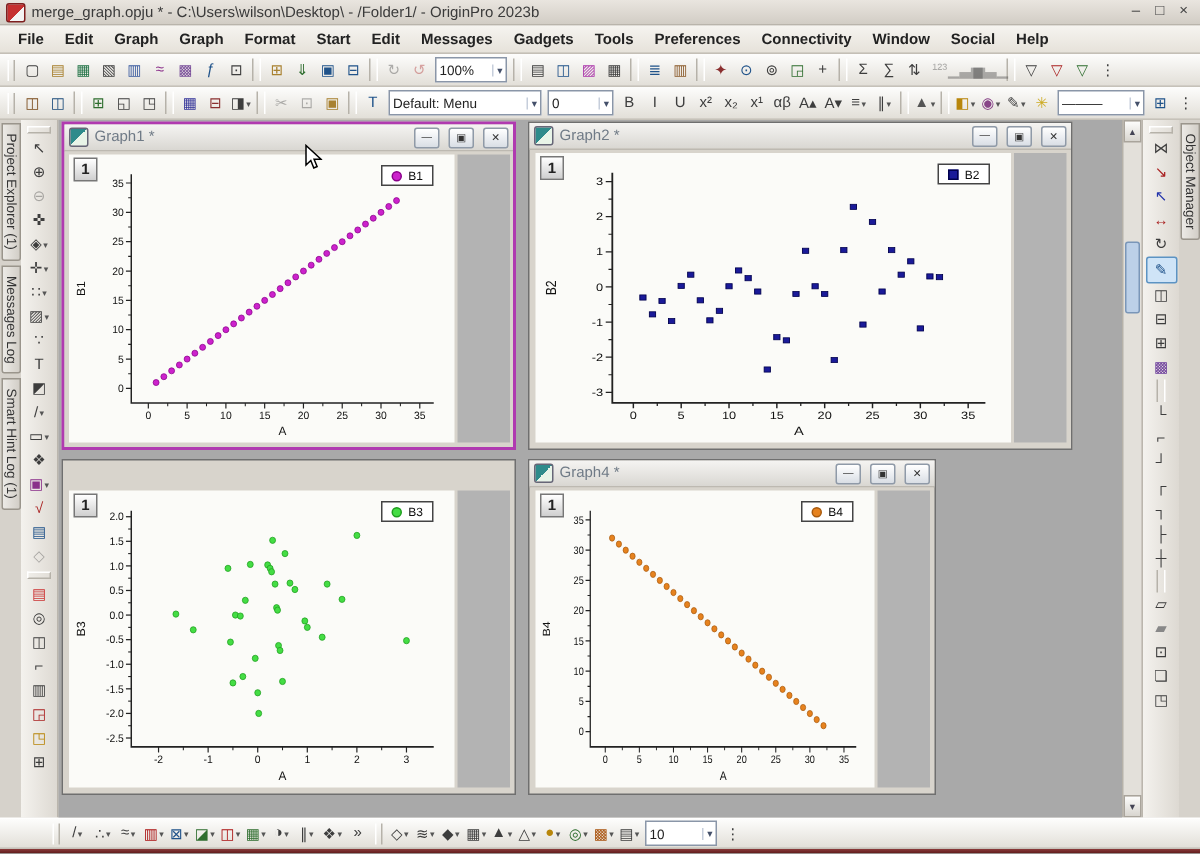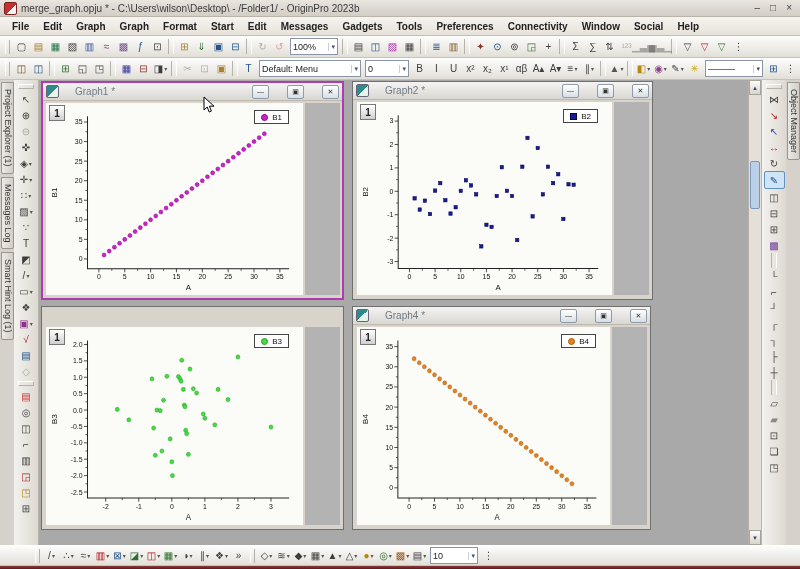--- a/index.html
+++ b/index.html
@@ -42,21 +42,21 @@
           display:flex;flex-direction:column;align-items:center;padding-top:2px;flex:0 0 auto;overflow:hidden;}
   .vtools .ticon{width:19px;height:16px;}
   .vgroup{display:flex;flex-direction:column;align-items:center;}
   .vgroup::before{content:"";height:3px;width:14px;margin:2px 0;
       border-top:1px solid #fff;border-bottom:1px solid #b6b2a9;}
   .mdi{flex:1 1 auto;background:#a9a9a9;position:relative;overflow:hidden;}
   
   .gwin{position:absolute;background:#d8d4cc;border:1px solid #6f6f6f;box-sizing:border-box;}
   .gwin.active{border:2px solid #b03ab0;}
   .gtitle{height:17px;background:linear-gradient(#f5f4f2,#d9d7d2);border-bottom:1px solid #bdb9b1;
-          display:flex;align-items:center;padding:0 3px;gap:16px;}
+          display:flex;align-items:center;padding:0 3px;gap:4px;}
   .gwinicon{width:11px;height:11px;border:1px solid #667;border-radius:2px;
             background:linear-gradient(135deg,#2e8b8b 50%,#e8f4e8 50%);flex:0 0 auto;}
   .gtitle-text{font-size:10px;color:#6f7a86;flex:1;white-space:nowrap;overflow:hidden;}
   .gbtn{width:15px;height:12px;border:1px solid #8f9aa8;border-radius:2px;margin-left:2px;
         background:linear-gradient(#ffffff,#d9dee5);display:inline-flex;align-items:center;justify-content:center;
         font-size:7px;color:#333;flex:0 0 auto;}
   .gclient{position:absolute;left:1px;right:1px;top:18px;bottom:1px;background:#d8d4cc;}
   .gwin.active .gclient{left:0;right:0;bottom:0;}
   .gpage{position:absolute;left:3px;top:2px;right:39px;bottom:3px;background:#fbfbf8;}
   .gstrip{position:absolute;right:2px;top:2px;width:35px;bottom:3px;background:#b3b3b3;}
@@ -362,21 +362,21 @@
                 <circle cx="199.96923076923076" cy="45.91025641025641" r="2" fill="#cc22cc" stroke="#8a008a" stroke-width="0.5"></circle>
                 <circle cx="205.2" cy="42.03846153846153" r="2" fill="#cc22cc" stroke="#8a008a" stroke-width="0.5"></circle>
                 <circle cx="210.43076923076924" cy="38.16666666666666" r="2" fill="#cc22cc" stroke="#8a008a" stroke-width="0.5"></circle>
                 <circle cx="215.66153846153847" cy="34.294871794871796" r="2" fill="#cc22cc" stroke="#8a008a" stroke-width="0.5"></circle>
                 <circle cx="220.89230769230772" cy="30.423076923076934" r="2" fill="#cc22cc" stroke="#8a008a" stroke-width="0.5"></circle>
               </svg>
           </div>
         </div>
       </div>
 
-      <div class="gwin" style="left:313px;top:1px;width:301px;height:219px;">
+      <div class="gwin" style="left:313px;top:1px;width:363px;height:219px;">
         <div class="gtitle">
           <span class="gwinicon"></span>
           <span class="gtitle-text">Graph2 *</span>
           <span class="gbtn">—</span>
           <span class="gbtn">▣</span>
           <span class="gbtn">✕</span>
         </div>
         <div class="gclient">
           <div class="gstrip"></div>
           <div class="gpage">
@@ -559,21 +559,21 @@
                 <circle cx="170.75409836065572" cy="93.84791666666668" r="2" fill="#44dd44" stroke="#1f9e1f" stroke-width="0.5"></circle>
                 <circle cx="174.09836065573768" cy="59.87291666666668" r="2" fill="#44dd44" stroke="#1f9e1f" stroke-width="0.5"></circle>
                 <circle cx="184.13114754098362" cy="69.62500000000001" r="2" fill="#44dd44" stroke="#1f9e1f" stroke-width="0.5"></circle>
                 <circle cx="194.16393442622953" cy="28.729166666666657" r="2" fill="#44dd44" stroke="#1f9e1f" stroke-width="0.5"></circle>
                 <circle cx="227.60655737704917" cy="96.05000000000001" r="2" fill="#44dd44" stroke="#1f9e1f" stroke-width="0.5"></circle>
               </svg>
           </div>
         </div>
       </div>
 
-      <div class="gwin" style="left:313px;top:226px;width:299px;height:224px;">
+      <div class="gwin" style="left:313px;top:226px;width:272px;height:224px;">
         <div class="gtitle">
           <span class="gwinicon"></span>
           <span class="gtitle-text">Graph4 *</span>
           <span class="gbtn">—</span>
           <span class="gbtn">▣</span>
           <span class="gbtn">✕</span>
         </div>
         <div class="gclient">
           <div class="gstrip"></div>
           <div class="gpage">

